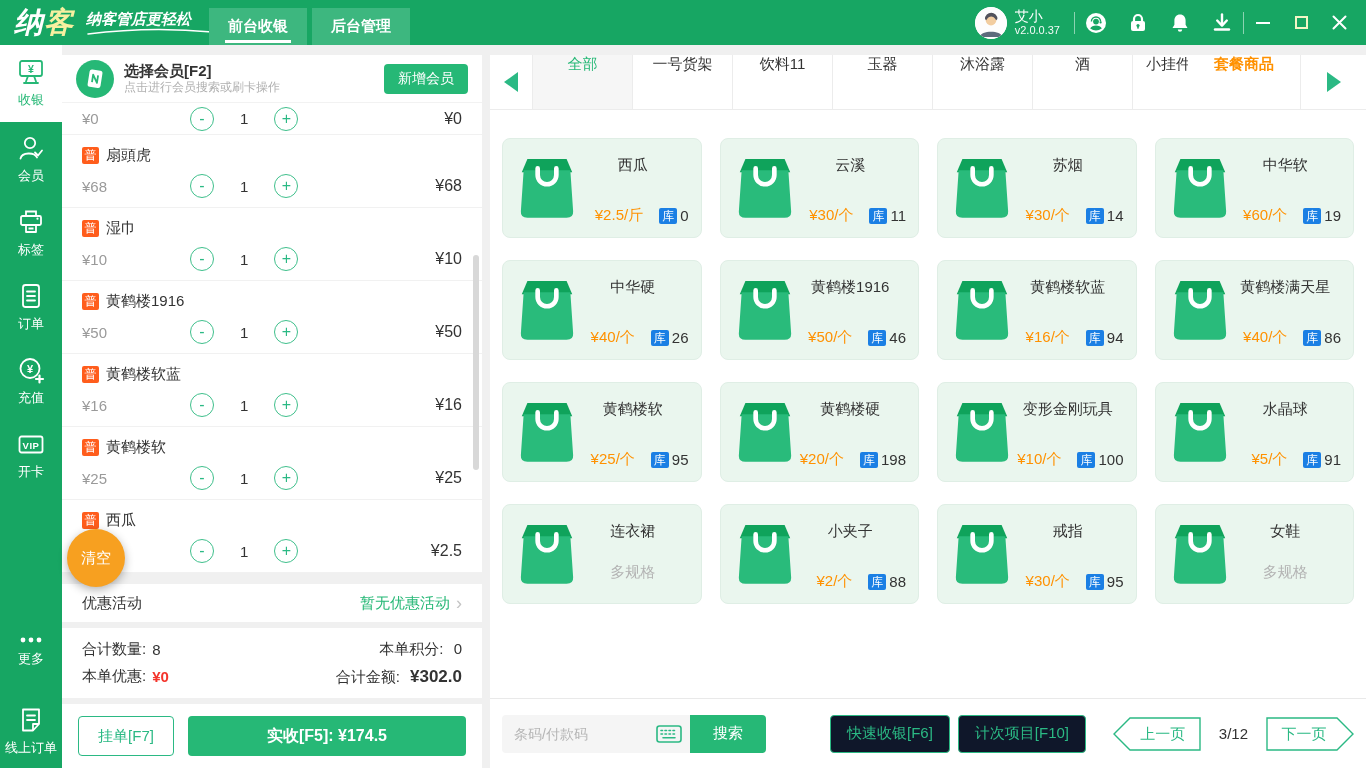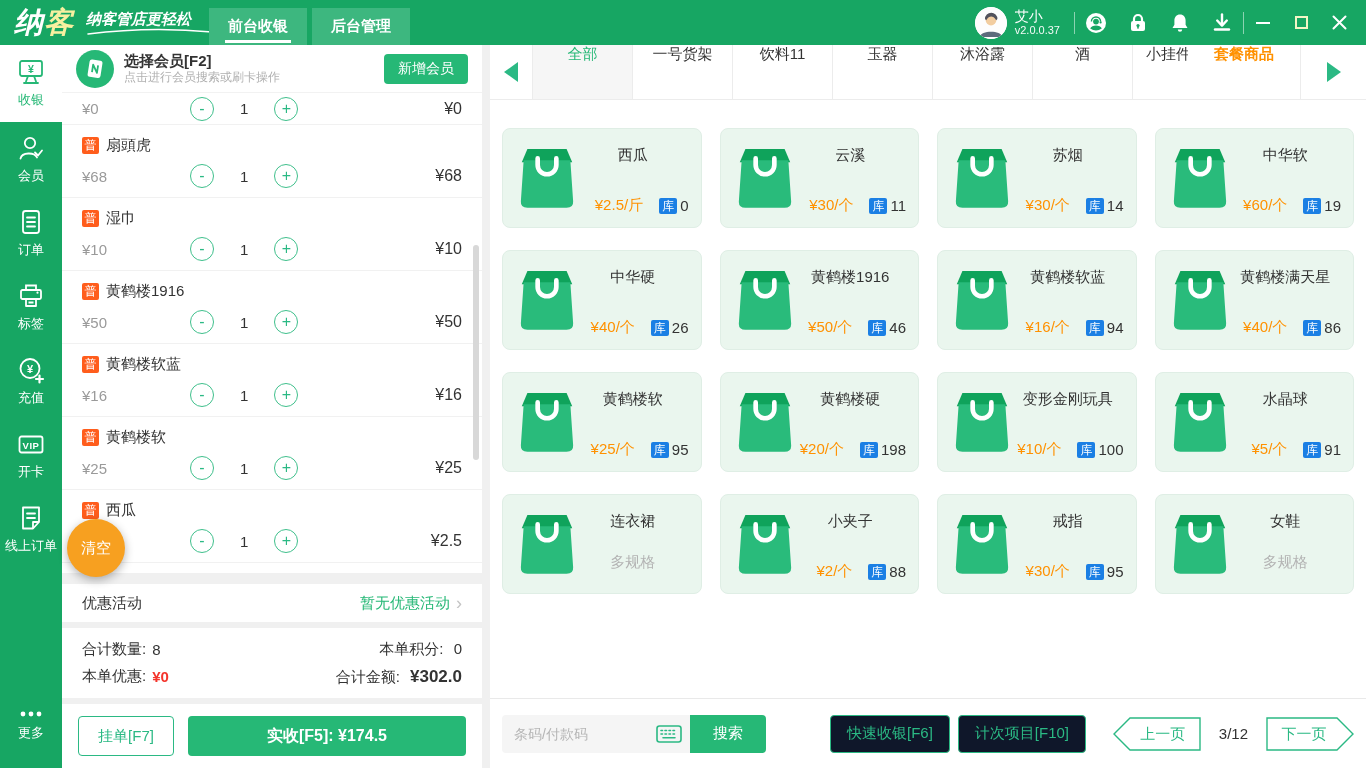--- a/index.html
+++ b/index.html
@@ -28,21 +28,21 @@
   .win-btn { width:38px; height:45px; display:flex; align-items:center; justify-content:center; cursor:pointer; }
   .min-glyph { width:14px; height:2px; background:#fff; }
   .max-glyph { width:13px; height:13px; border:2px solid #f3f6c6; }
 
   
   .main { display:flex; height:723px; }
   .sidebar { width:62px; background:#17a663; display:flex; flex-direction:column; color:#fff; flex:none; }
   .side-item { height:74px; display:flex; flex-direction:column; align-items:center; justify-content:center; gap:5px; font-size:13px; cursor:pointer; }
   .side-item.active { background:#fff; color:#26b876; height:77px; }
   .side-more { margin-top:auto; margin-bottom:6px; }
-  .content { flex:1; display:flex; background:#f0f0f0; min-width:0;border-radius:29px; }
+  .content { flex:1; display:flex; padding-top:10px; background:#f0f0f0; min-width:0;border-radius:29px; }
 
   
   .mid { width:420px; flex:none; display:flex; flex-direction:column; position:relative; }
   .member-card { height:48px; background:#fff; display:flex; align-items:center; padding:0 14px; border-bottom:1px solid #f2f2f2; cursor:pointer; }
   .member-texts { margin-left:10px; line-height:1.25; }
   .member-title { font-size:15px; font-weight:bold; color:#333; }
   .member-sub { font-size:12px; color:#b0b0b0; }
   .add-member-btn { margin-left:auto; width:84px; height:30px; background:#26b876; color:#fff; border:none; border-radius:4px; font-size:14px; cursor:pointer; }
 
   .cart-list { flex:1; background:#fff; position:relative; overflow:hidden; }
@@ -213,64 +213,64 @@
       <div class="side-item">
         <svg width="30" height="28" viewBox="0 0 30 28">
           <circle cx="14" cy="9" r="5.2" fill="none" stroke="currentColor" stroke-width="1.8"></circle>
           <path d="M4.5 24.5 c1.5-6.5 14-6.5 16.5-1" fill="none" stroke="currentColor" stroke-width="1.8" stroke-linecap="round"></path>
           <path d="M19 18.5 l3 3 4-5" fill="none" stroke="currentColor" stroke-width="1.8" stroke-linecap="round" stroke-linejoin="round"></path>
         </svg>
         <span>会员</span>
       </div>
       <div class="side-item">
         <svg width="30" height="28" viewBox="0 0 30 28">
-          <rect x="7" y="3" width="16" height="22" rx="2.5" fill="none" stroke="currentColor" stroke-width="1.8"></rect>
-          <path d="M11 9.5 h8 M11 14 h8 M11 18.5 h8" stroke="currentColor" stroke-width="1.8" stroke-linecap="round"></path>
-        </svg>
-        <span>订单</span>
-      </div>
-      <div class="side-item">
-        <svg width="30" height="28" viewBox="0 0 30 28">
           <path d="M10 8 V3.5 h10 V8" fill="none" stroke="currentColor" stroke-width="1.8"></path>
           <rect x="5" y="8" width="20" height="9" rx="1.5" fill="none" stroke="currentColor" stroke-width="1.8"></rect>
           <circle cx="21.5" cy="10.7" r="1.1" fill="currentColor"></circle>
           <path d="M10 17 h10 v7 h-10 z M12.5 20.5 h5" fill="none" stroke="currentColor" stroke-width="1.8" stroke-linejoin="round"></path>
         </svg>
         <span>标签</span>
+      </div>
+      <div class="side-item">
+        <svg width="30" height="28" viewBox="0 0 30 28">
+          <rect x="7" y="3" width="16" height="22" rx="2.5" fill="none" stroke="currentColor" stroke-width="1.8"></rect>
+          <path d="M11 9.5 h8 M11 14 h8 M11 18.5 h8" stroke="currentColor" stroke-width="1.8" stroke-linecap="round"></path>
+        </svg>
+        <span>订单</span>
       </div>
       <div class="side-item">
         <svg width="30" height="28" viewBox="0 0 30 28">
           <circle cx="14" cy="12.5" r="9.5" fill="none" stroke="currentColor" stroke-width="1.8"></circle>
           <text x="14" y="16.5" text-anchor="middle" font-size="11" font-weight="bold" fill="currentColor">¥</text>
           <path d="M23.5 19.5 v7 M20 23 h7" stroke="currentColor" stroke-width="2.2" stroke-linecap="round"></path>
         </svg>
         <span>充值</span>
       </div>
       <div class="side-item">
         <svg width="30" height="28" viewBox="0 0 30 28">
           <rect x="3.5" y="6.5" width="23" height="16" rx="2" fill="none" stroke="currentColor" stroke-width="1.8"></rect>
           <text x="15" y="18.5" text-anchor="middle" font-size="9.5" font-weight="bold" letter-spacing="0.5" fill="currentColor">VIP</text>
         </svg>
         <span>开卡</span>
       </div>
+      <div class="side-item side-more">
+        <svg width="30" height="10" viewBox="0 0 30 10">
+          <circle cx="7" cy="5" r="2.4" fill="currentColor"></circle>
+          <circle cx="15" cy="5" r="2.4" fill="currentColor"></circle>
+          <circle cx="23" cy="5" r="2.4" fill="currentColor"></circle>
+        </svg>
+        <span>更多</span>
+      </div>
       <div class="side-item">
         <svg width="30" height="28" viewBox="0 0 30 28">
           <path d="M7 3.5 h16 v14.5 l-6 6.5 H7 z" fill="none" stroke="currentColor" stroke-width="1.8" stroke-linejoin="round"></path>
           <path d="M23 18 h-6 v6.5" fill="none" stroke="currentColor" stroke-width="1.8" stroke-linejoin="round"></path>
           <path d="M11 9.5 h8 M11 14 h8" stroke="currentColor" stroke-width="1.8" stroke-linecap="round"></path>
         </svg>
         <span>线上订单</span>
-      </div>
-      <div class="side-item side-more">
-        <svg width="30" height="10" viewBox="0 0 30 10">
-          <circle cx="7" cy="5" r="2.4" fill="currentColor"></circle>
-          <circle cx="15" cy="5" r="2.4" fill="currentColor"></circle>
-          <circle cx="23" cy="5" r="2.4" fill="currentColor"></circle>
-        </svg>
-        <span>更多</span>
       </div>
     </div>
 
     <div class="content">
 
       <div class="mid">
         <div class="member-card">
           <svg width="38" height="38" viewBox="0 0 38 38">
             <circle cx="19" cy="19" r="19" fill="#26b876"></circle>
             <g transform="rotate(9 19 19)">

